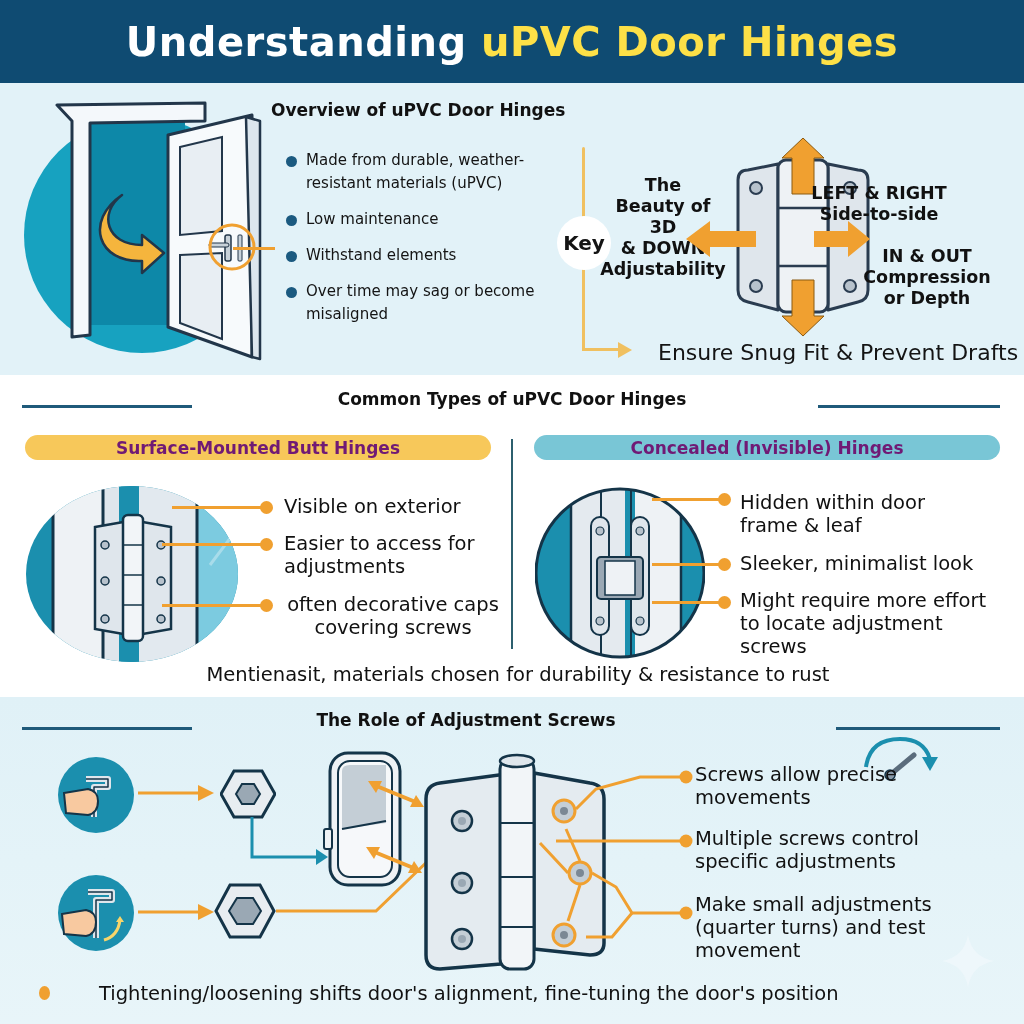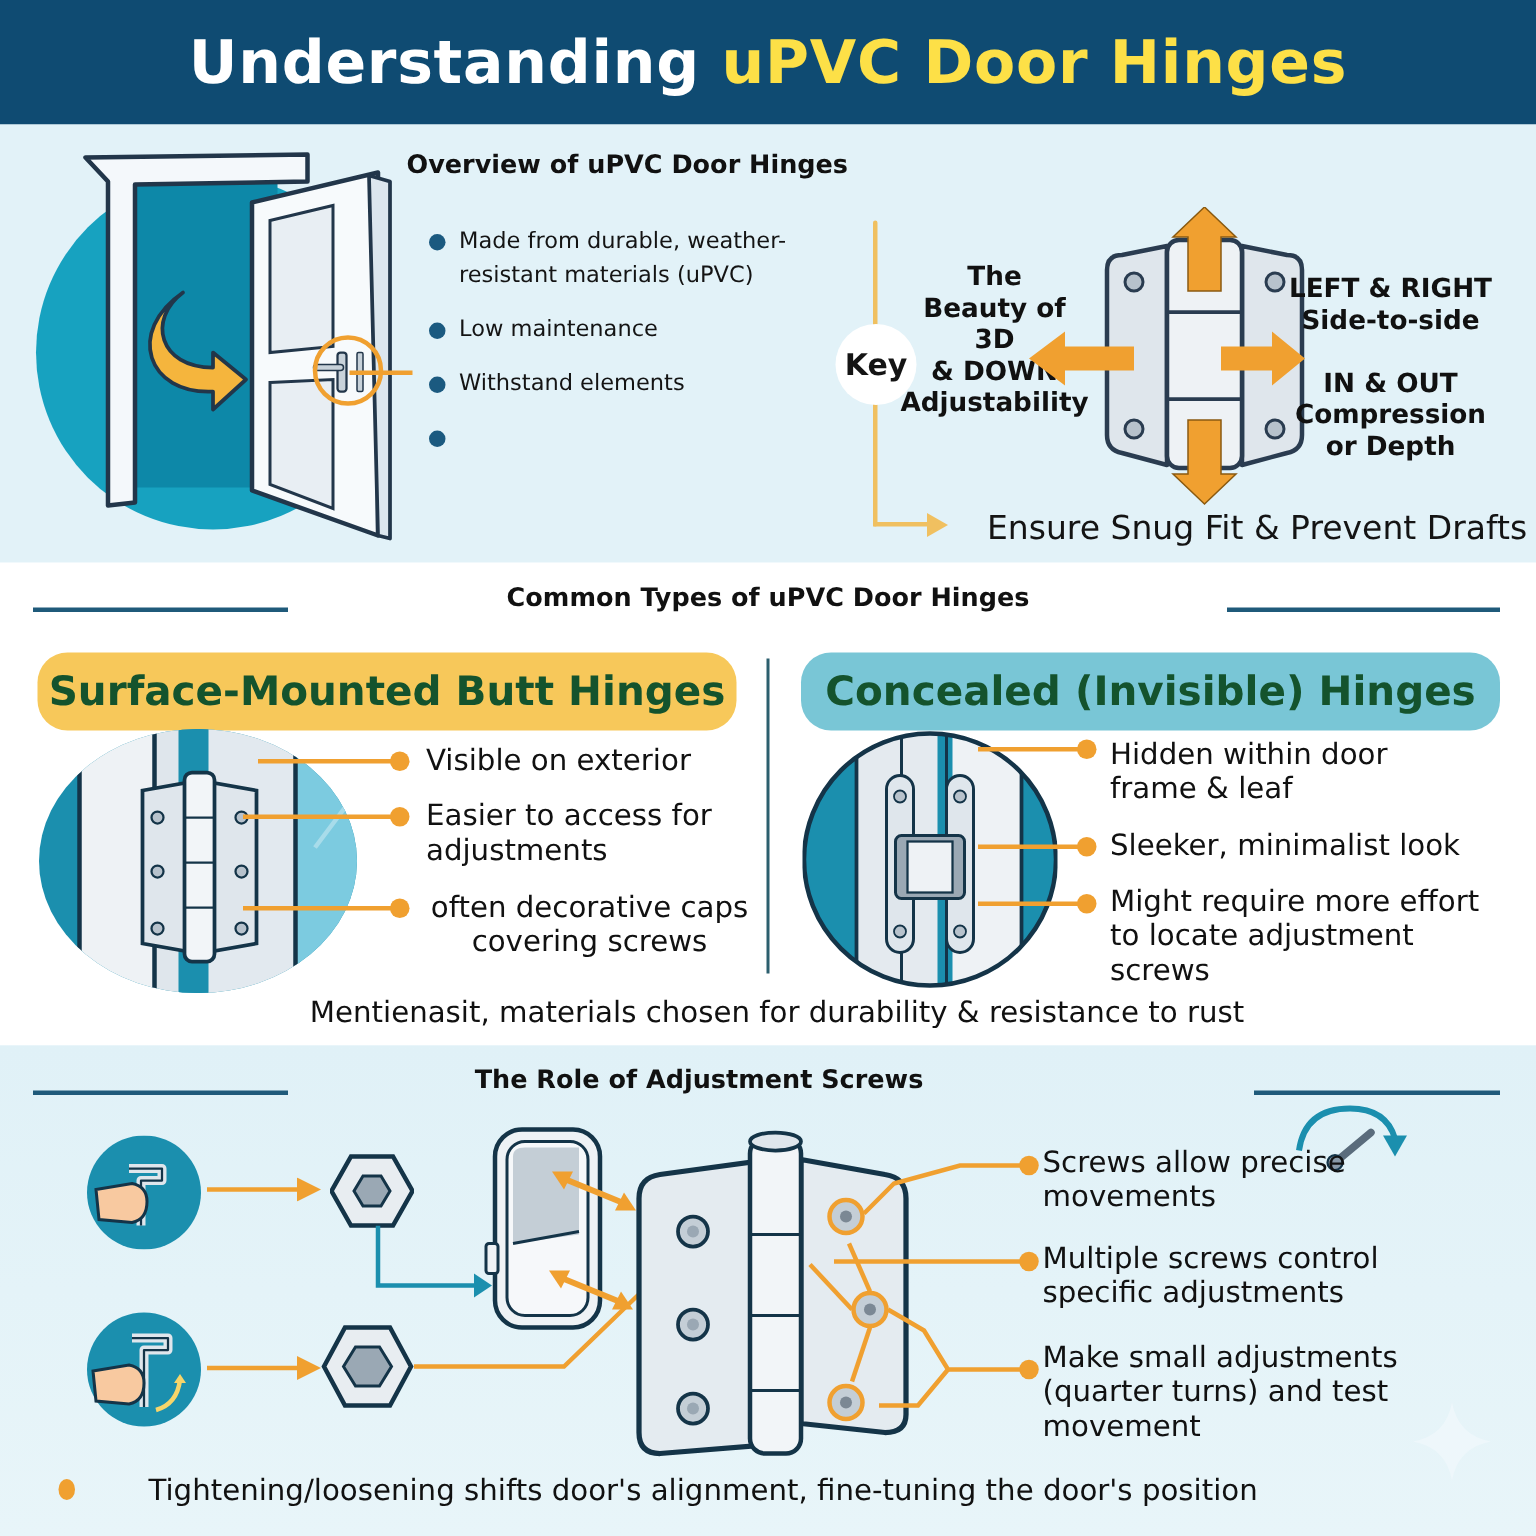--- a/index.html
+++ b/index.html
@@ -18,21 +18,21 @@
   .h2 { font-size: 17px; font-weight: bold; color: #111; white-space: nowrap; }
 
   .bullets { list-style: none; }
   .bullets li { position: relative; padding-left: 22px; font-size: 15px; line-height: 23px; margin-bottom: 13px; }
   .bullets li .dot { position: absolute; left: 2px; top: 7px; width: 11px; height: 11px; border-radius: 50%; background: #1b5a80; }
 
   .lbl { font-size: 17.5px; font-weight: bold; line-height: 21px; text-align: center; color: #111; }
 
   .divline { position: absolute; height: 3px; background: #1f5a7a; }
 
-  .pill { position: absolute; height: 52px; border-radius: 20px; display: flex; align-items: center; justify-content: center; font-size: 27px; font-weight: bold; color: #14532d; }
+  .pill { position: absolute; height: 25px; border-radius: 20px; display: flex; align-items: center; justify-content: center; font-size: 17px; font-weight: bold; color: #701a75; }
 
   .callout { font-size: 19.5px; line-height: 23px; color: #111; }
   .bottomnote { font-size: 19.5px; color: #111; white-space: nowrap; }
 </style>
 </head>
 <body>
 
 <div class="header">
   <h1><span>Understanding </span><span class="accent">uPVC Door Hinges</span></h1>
 </div>
@@ -57,21 +57,21 @@
     <path d="M102 100 C78 118 86 150 122 150 L122 140 L144 158 L122 178 L122 166 C78 168 64 126 102 100 Z" fill="#f5b53d" stroke="#22364a" stroke-width="2.5" stroke-linejoin="round"></path>
   </svg>
   <div class="abs" style="left:233px;top:164px;width:42px;height:3px;background:#f0a030;"></div>
 
   <div class="abs h2" style="left:271px;top:17px;">Overview of uPVC Door Hinges</div>
 
   <ul class="abs bullets" style="left:284px;top:66px;width:270px;">
     <li><span class="dot"></span><span>Made from durable, weather-resistant materials (uPVC)</span></li>
     <li><span class="dot"></span><span>Low maintenance</span></li>
     <li><span class="dot"></span><span>Withstand elements</span></li>
-    <li><span class="dot"></span></li>
+    <li><span class="dot"></span><span>Over time may sag or become misaligned</span></li>
   </ul>
 
   <div class="abs" style="left:582px;top:64px;width:3px;height:204px;background:#f0c060;border-radius:2px;"></div>
   <div class="abs" style="left:582px;top:265px;width:40px;height:3px;background:#f0c060;"></div>
   <svg class="abs" style="left:618px;top:259px;" width="14" height="16" viewBox="0 0 14 16">
       <path d="M0 0 L14 8 L0 16 Z" fill="#f0c060"></path>
     </svg>
   <div class="abs" style="left:557px;top:133px;width:54px;height:54px;border-radius:50%;background:#ffffff;display:flex;align-items:center;justify-content:center;font-size:20px;font-weight:bold;">Key</div>
 
   <div class="abs lbl" style="left:593px;top:92px;width:140px;">
@@ -95,21 +95,21 @@
     <path d="M64 56 L64 20 L54 20 L75 0 L96 20 L86 20 L86 56 Z" fill="#f0a030" stroke="#8a5a10" stroke-width="1"></path>
     <path d="M64 142 L64 178 L54 178 L75 198 L96 178 L86 178 L86 142 Z" fill="#f0a030" stroke="#8a5a10" stroke-width="1"></path>
   </svg>
   <svg class="abs" style="left:686px;top:136px;" width="70" height="40" viewBox="0 0 70 40">
       <path d="M70 12 L24 12 L24 2 L0 20 L24 38 L24 28 L70 28 Z" fill="#f0a030"></path>
     </svg>
   <svg class="abs" style="left:814px;top:136px;" width="56" height="40" viewBox="0 0 56 40">
       <path d="M0 12 L34 12 L34 2 L56 20 L34 38 L34 28 L0 28 Z" fill="#f0a030"></path>
     </svg>
 
-  <div class="abs lbl" style="left:852px;top:100px;width:150px;">
+  <div class="abs lbl" style="left:804px;top:100px;width:150px;">
     <div>LEFT &amp; RIGHT</div>
     <div>Side-to-side</div>
   </div>
   <div class="abs lbl" style="left:852px;top:163px;width:150px;">
     <div>IN &amp; OUT</div>
     <div>Compression</div>
     <div>or Depth</div>
   </div>
 
   <div class="abs" style="left:658px;top:257px;font-size:22px;white-space:nowrap;">Ensure Snug Fit &amp; Prevent Drafts</div>

